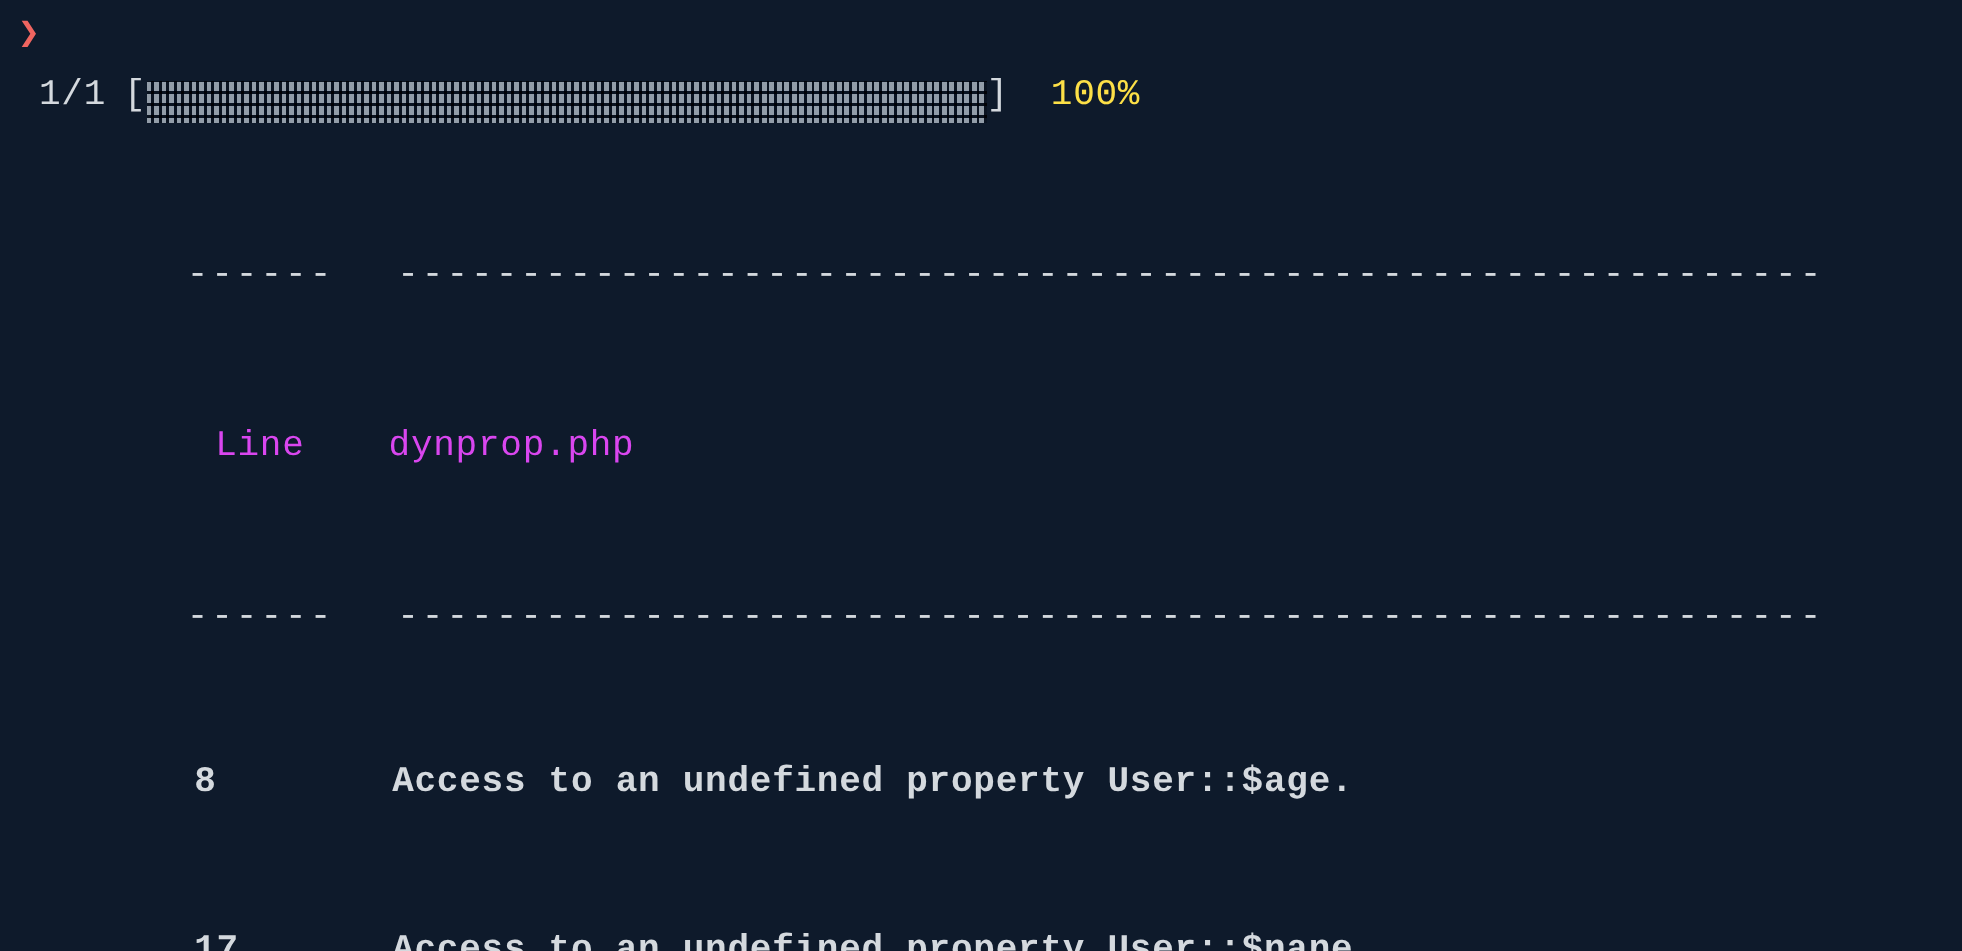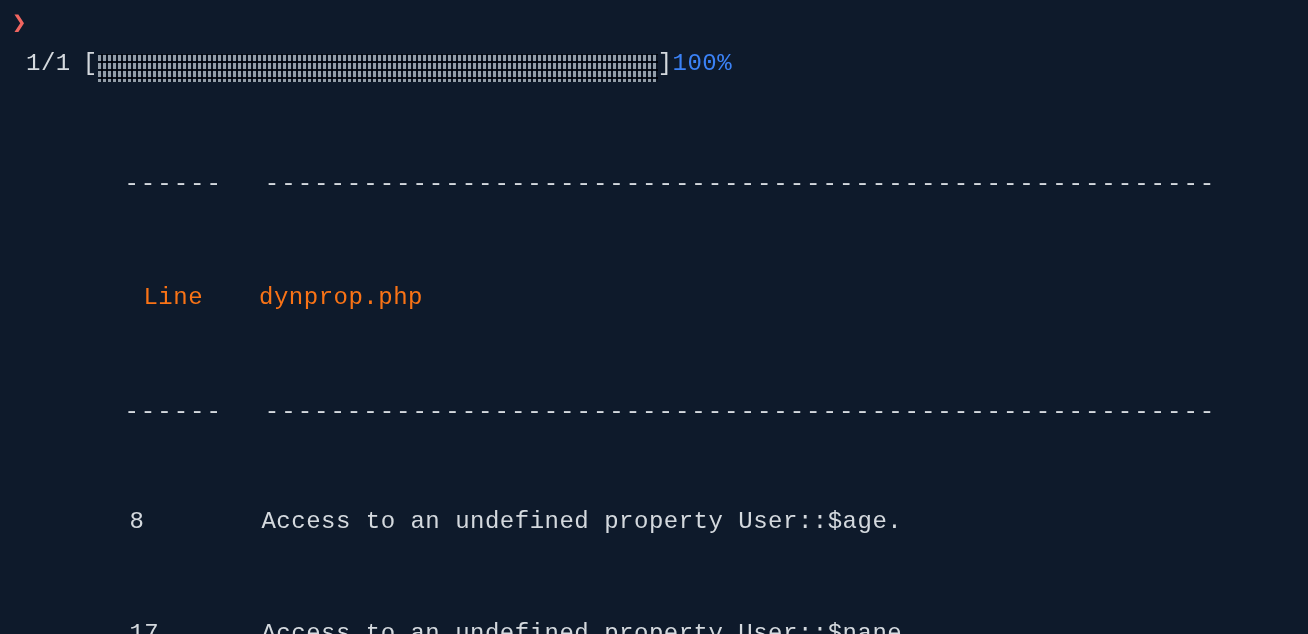--- a/index.html
+++ b/index.html
@@ -74,57 +74,59 @@
         #d4d9de 0px,
         #d4d9de 3px,
         #0e1a2b 3px,
         #0e1a2b 5px,
         #d4d9de 5px,
         #d4d9de 8px
       );
       background-blend-mode: multiply;
     }
     .progress-percent {
-      color: #3b82f6;
+      color: #fde047;
+      margin-left: 28px;
     }
     .table-section {
       margin-top: 48px;
       padding-left: 14px;
     }
     .divider-row {
       color: #d4d9de;
       white-space: pre;
       letter-spacing: 2px;
     }
     .divider-col1 {
       display: inline-block;
       letter-spacing: 2px;
     }
     .divider-col2 {
       display: inline-block;
       margin-left: 42px;
       letter-spacing: 2px;
     }
     .header-row {
-      color: #f97316;
+      color: #d946ef;
       white-space: pre;
       padding: 6px 0;
     }
     .header-col1 {
       display: inline-block;
       margin-left: 28px;
     }
     .header-col2 {
       display: inline-block;
       margin-left: 56px;
     }
     .data-row {
       color: #d4d9de;
       padding: 2px 0;
       white-space: pre;
+      font-weight: bold;
     }
     .data-col1 {
       display: inline-block;
       width: 110px;
       margin-left: 14px;
     }
     .data-col2 {
       display: inline-block;
       margin-left: 22px;
     }

